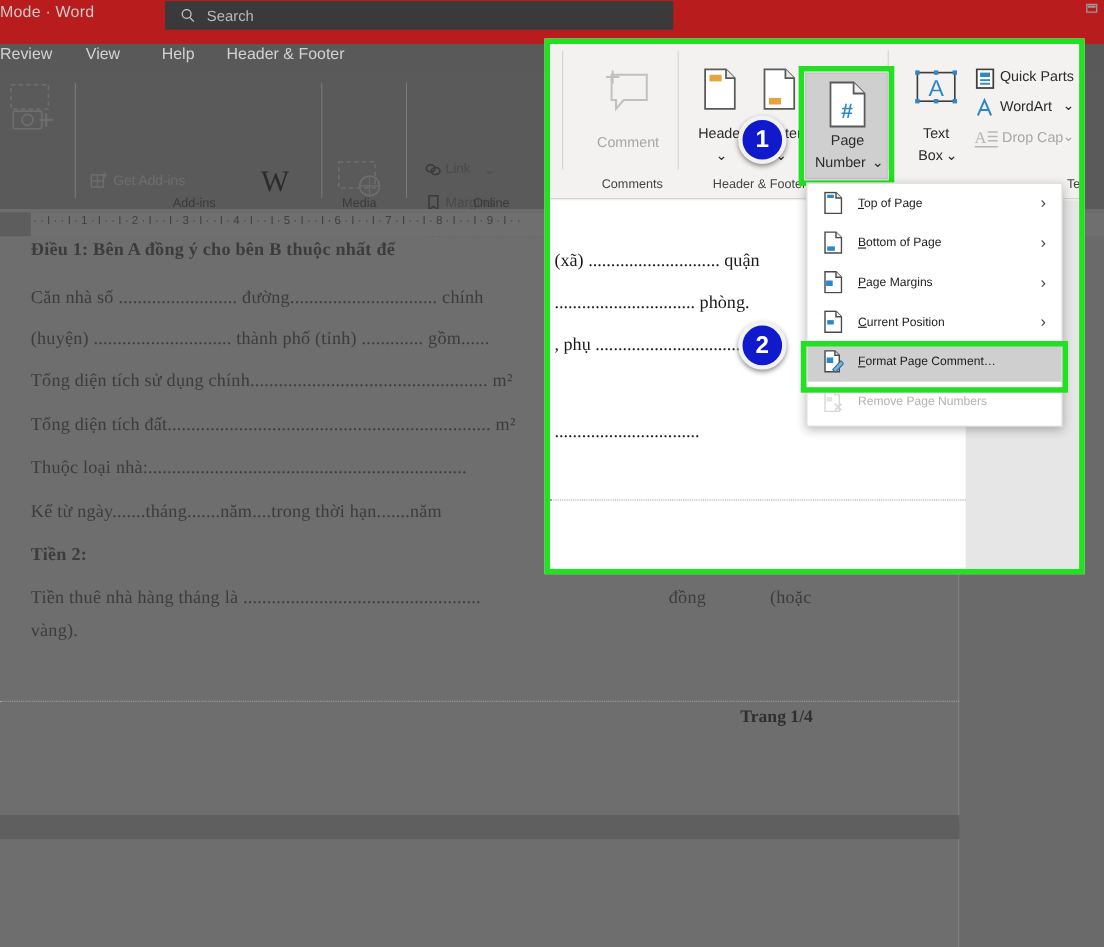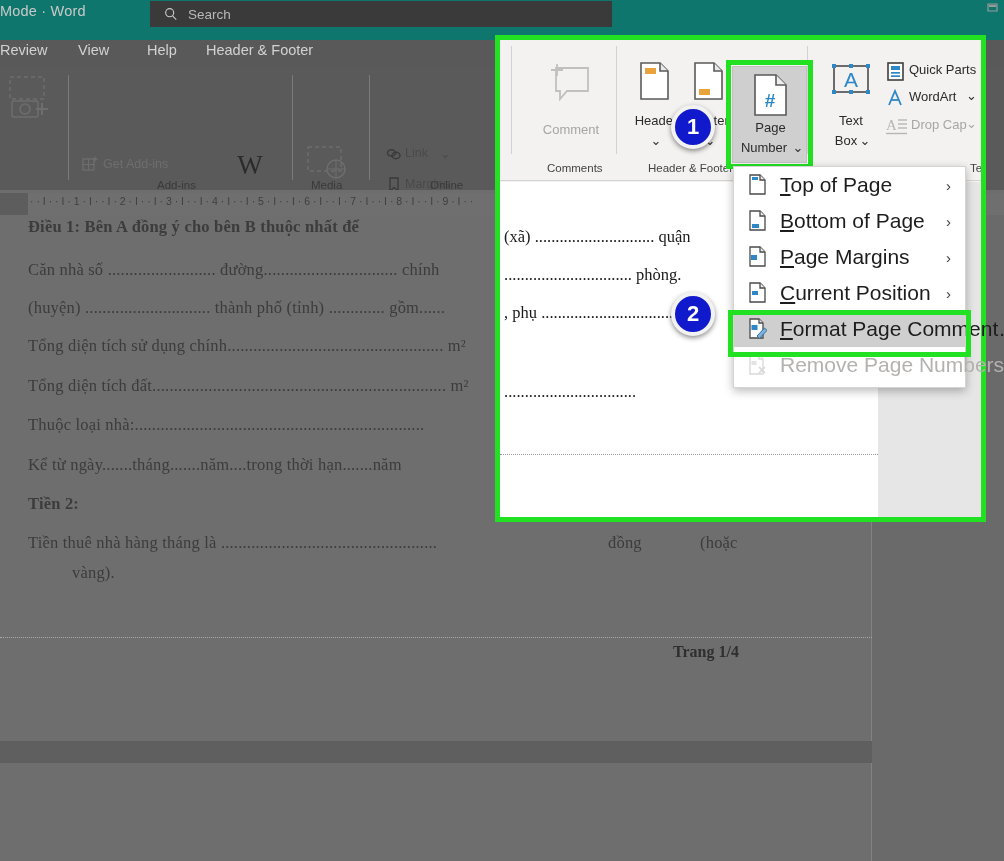--- a/index.html
+++ b/index.html
@@ -9,21 +9,21 @@
     background:#6a6a6a;
     position:relative;
     -webkit-font-smoothing: antialiased;
   }
 
   
   #app-dim { position:absolute; inset:0; }
 
   .titlebar {
     position:absolute; left:0; top:0; width:1004px; height:40px;
-    background:#0f766e;
+    background:#b91c1c;
   }
   .titlebar-text {
     position:absolute; left:0; top:3px; color:#c9c9c9; font-size:14.5px;
     letter-spacing:.2px; white-space:nowrap;
   }
   .search-box {
     position:absolute; left:150px; top:1px; width:462px; height:26px;
     background:#3a3a3a;
     display:flex; align-items:center; gap:10px; padding-left:14px;
   }
@@ -157,21 +157,21 @@
     background:#fff; border:1px solid #d6d4d2;
     box-shadow:0 3px 9px rgba(0,0,0,.28);
     z-index:40;
   }
   .mi {
     position:relative; height:36px; display:flex; align-items:center;
     padding-left:14px; cursor:default;
   }
   .mi .mi-ico { width:20px; height:22px; flex:none; margin-right:12px; }
   .mi .mi-ico svg { display:block; }
-  .mi .mi-txt { font-size:21px; color:#1d1d1d; white-space:nowrap; }
+  .mi .mi-txt { font-size:11px; color:#1d1d1d; white-space:nowrap; }
   .mi .mi-txt u { text-decoration:underline; }
   .mi .mi-arrow {
     position:absolute; right:14px; top:50%; transform:translateY(-50%);
     font-size:15px; color:#3d3d3d;
   }
   .mi.sel { background:#cfcfcf; }
   .mi.disabled .mi-txt { color:#b4b2b0; }
   .mi.disabled .mi-ico { opacity:.38; }
   #fmt-hlbox {
     position:absolute; left:728px; top:310px; width:243px; height:47px;
@@ -323,21 +323,21 @@
     <div class="page" id="page1">
       <div class="doc-line bold" style="left:28px; top:2px;">Điều 1: Bên A đồng ý cho bên B thuộc nhất để</div>
       <div class="doc-line" style="left:28px; top:45px;">Căn nhà số ......................... đường............................... chính</div>
       <div class="doc-line" style="left:28px; top:83px;">(huyện) ............................. thành phố (tỉnh) ............. gồm......</div>
       <div class="doc-line" style="left:28px; top:121px;">Tổng diện tích sử dụng chính.................................................. m²</div>
       <div class="doc-line" style="left:28px; top:161px;">Tổng diện tích đất.................................................................... m²</div>
       <div class="doc-line" style="left:28px; top:200px;">Thuộc loại nhà:...................................................................</div>
       <div class="doc-line" style="left:28px; top:240px;">Kể từ ngày.......tháng.......năm....trong thời hạn.......năm</div>
       <div class="doc-line bold" style="left:28px; top:279px;">Tiền 2:</div>
       <div class="doc-line" style="left:28px; top:318px;">Tiền thuê nhà hàng tháng là ..................................................</div>
-      <div class="doc-line" style="left:28px; top:348px;margin-left:44px;">vàng).</div>
+      <div class="doc-line" style="left:28px; top:348px;">vàng).</div>
 
       <div class="doc-line" style="left:608px; top:318px;">đồng</div>
       <div class="doc-line" style="left:700px; top:318px;">(hoặc</div>
 
       <div class="footer-sep" style="top:422px;"></div>
       <div class="footer-txt" style="left:673px; top:428px;">Trang 1/4</div>
     </div>
 
     <div class="page-gap"></div>
     <div class="page" id="page2"></div>

